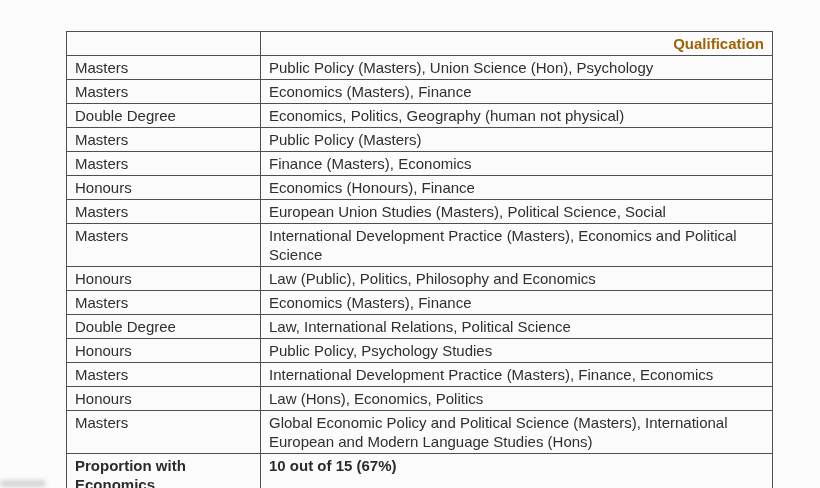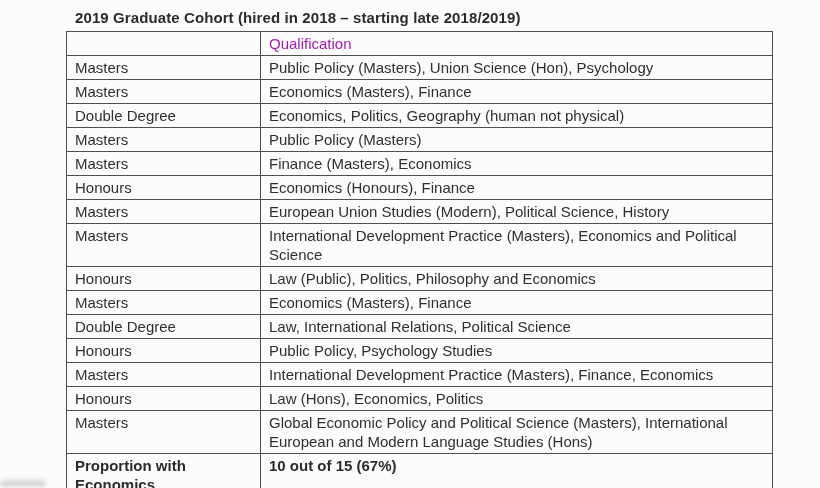--- a/index.html
+++ b/index.html
@@ -33,23 +33,24 @@
     border: 1px solid #4f4f4f;
     font-size: 15px;
     line-height: 19px;
     padding: 2px 8px 2px 8px;
     text-align: left;
     vertical-align: top;
     overflow: hidden;
   }
   .col-degree { width: 194px; }
   .cohort-table th {
-    font-weight: normal;
+    font-weight: bold;
     height: 19px;
-    color: #a21caf;
+    color: #a16207;
+    text-align: right;
   }
   .cohort-table tbody td { height: 19px; }
   .footer-label {
     font-weight: bold;
     color: #2b2b2b;
   }
   .footer-value {
     font-weight: bold;
     color: #2b2b2b;
     vertical-align: bottom;
@@ -63,21 +64,20 @@
     border-radius: 4px;
     filter: blur(2px);
     opacity: 0.75;
   }
 </style>
 </head>
 <body>
 
 <div class="page">
 
-  <h1 class="doc-title">2019 Graduate Cohort (hired in 2018 – starting late 2018/2019)</h1>
 
   <table class="cohort-table">
     <colgroup>
       <col class="col-degree">
       <col class="col-qualification">
     </colgroup>
     <thead>
       <tr>
         <th></th>
         <th>Qualification</th>
@@ -103,21 +103,21 @@
       <tr>
         <td>Masters</td>
         <td>Finance (Masters), Economics</td>
       </tr>
       <tr>
         <td>Honours</td>
         <td>Economics (Honours), Finance</td>
       </tr>
       <tr>
         <td>Masters</td>
-        <td>European Union Studies (Modern), Political Science, History</td>
+        <td>European Union Studies (Masters), Political Science, Social</td>
       </tr>
       <tr>
         <td>Masters</td>
         <td>International Development Practice (Masters), Economics and Political Science</td>
       </tr>
       <tr>
         <td>Honours</td>
         <td>Law (Public), Politics, Philosophy and Economics</td>
       </tr>
       <tr>

